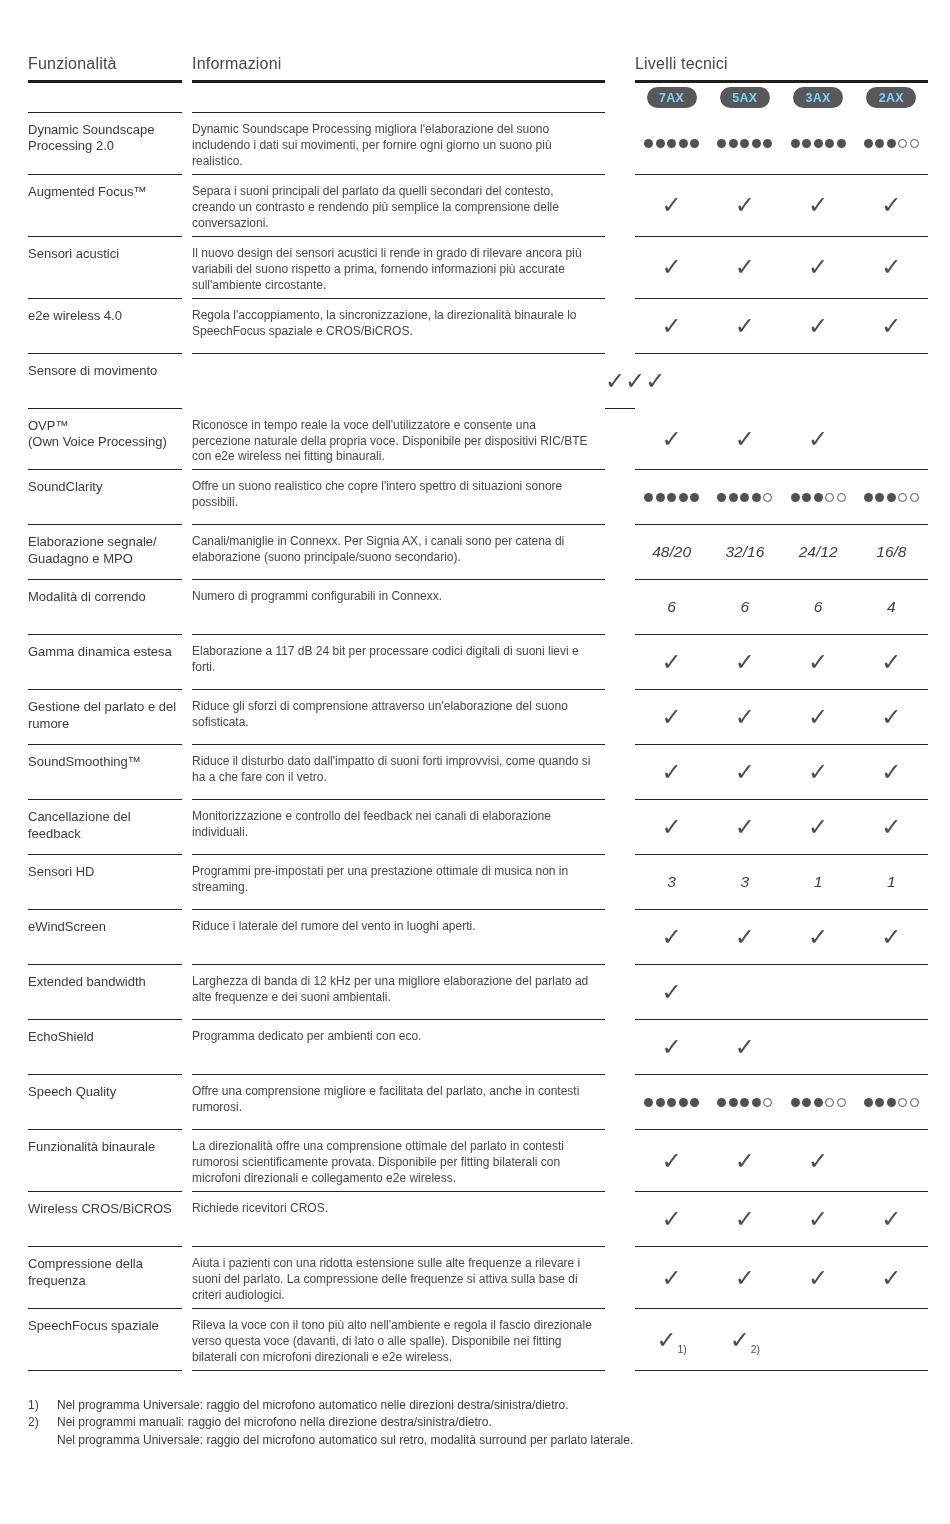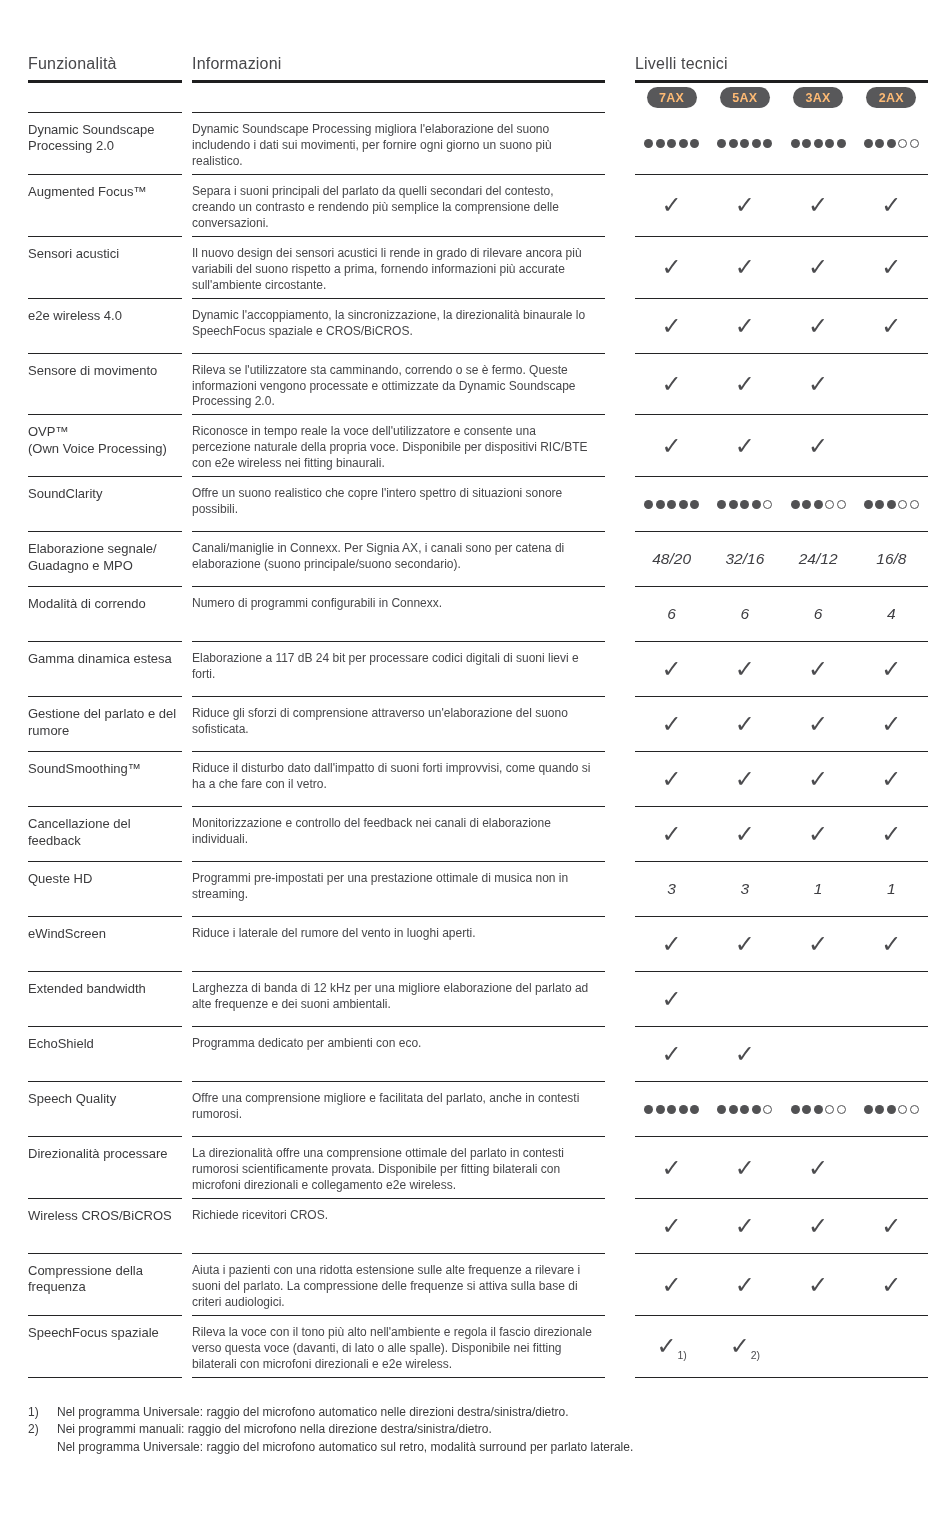--- a/index.html
+++ b/index.html
@@ -20,21 +20,21 @@
     border-bottom:3px solid #1e1e1f;
   }
   .gap { border:none; }
 
   
   .pillsrow .cell { height:29px; }
   .nocell { height:29px; display:grid; grid-template-columns:repeat(4,1fr); align-items:center; }
   .pill {
     margin:0 auto;
     width:50px; height:21px; border-radius:11px;
-    background:var(--pill-bg,#58585a); color:#fdba74;
+    background:var(--pill-bg,#58585a); color:#7dd3fc;
     font-size:12.5px; font-weight:bold;
     display:flex; align-items:center; justify-content:center;
     letter-spacing:0.3px;
   }
 
   
   .cell { border-bottom:1.6px solid var(--rule,#242425); }
   .rowdata { min-height:55px; }
   .c-feature {
     font-size:13px; color:#3b3b3d; line-height:1.25;
@@ -176,41 +176,40 @@
               <span class="check">✓</span>
             </div>
             <div class="subcell">
               <span class="check">✓</span>
             </div>
           </div>
         </div>
         <div class="trow rowdata">
           <div class="cell c-feature">e2e wireless 4.0</div>
           <div class="gap"></div>
-          <div class="cell c-info">Dynamic l'accoppiamento, la sincronizzazione, la direzionalità binaurale lo SpeechFocus spaziale e CROS/BiCROS.</div>
+          <div class="cell c-info">Regola l'accoppiamento, la sincronizzazione, la direzionalità binaurale lo SpeechFocus spaziale e CROS/BiCROS.</div>
           <div class="gap"></div>
           <div class="cell c-levels">
             <div class="subcell">
               <span class="check">✓</span>
             </div>
             <div class="subcell">
               <span class="check">✓</span>
             </div>
             <div class="subcell">
               <span class="check">✓</span>
             </div>
             <div class="subcell">
               <span class="check">✓</span>
             </div>
           </div>
         </div>
         <div class="trow rowdata">
           <div class="cell c-feature">Sensore di movimento</div>
           <div class="gap"></div>
-          <div class="cell c-info">Rileva se l'utilizzatore sta camminando, correndo o se è fermo. Queste informazioni vengono processate e ottimizzate da Dynamic Soundscape Processing 2.0.</div>
           <div class="gap"></div>
           <div class="cell c-levels">
             <div class="subcell">
               <span class="check">✓</span>
             </div>
             <div class="subcell">
               <span class="check">✓</span>
             </div>
             <div class="subcell">
               <span class="check">✓</span>
@@ -396,21 +395,21 @@
             </div>
             <div class="subcell">
               <span class="check">✓</span>
             </div>
             <div class="subcell">
               <span class="check">✓</span>
             </div>
           </div>
         </div>
         <div class="trow rowdata">
-          <div class="cell c-feature">Queste HD</div>
+          <div class="cell c-feature">Sensori HD</div>
           <div class="gap"></div>
           <div class="cell c-info">Programmi pre-impostati per una prestazione ottimale di musica non in streaming.</div>
           <div class="gap"></div>
           <div class="cell c-levels">
             <div class="subcell">
               <span class="val">3</span>
             </div>
             <div class="subcell">
               <span class="val">3</span>
             </div>
@@ -510,21 +509,21 @@
                 <span class="dot"></span>
                 <span class="dot"></span>
                 <span class="dot"></span>
                 <span class="dot empty"></span>
                 <span class="dot empty"></span>
               </span>
             </div>
           </div>
         </div>
         <div class="trow rowdata">
-          <div class="cell c-feature">Direzionalità processare</div>
+          <div class="cell c-feature">Funzionalità binaurale</div>
           <div class="gap"></div>
           <div class="cell c-info">La direzionalità offre una comprensione ottimale del parlato in contesti rumorosi scientificamente provata. Disponibile per fitting bilaterali con microfoni direzionali e collegamento e2e wireless.</div>
           <div class="gap"></div>
           <div class="cell c-levels">
             <div class="subcell">
               <span class="check">✓</span>
             </div>
             <div class="subcell">
               <span class="check">✓</span>
             </div>

